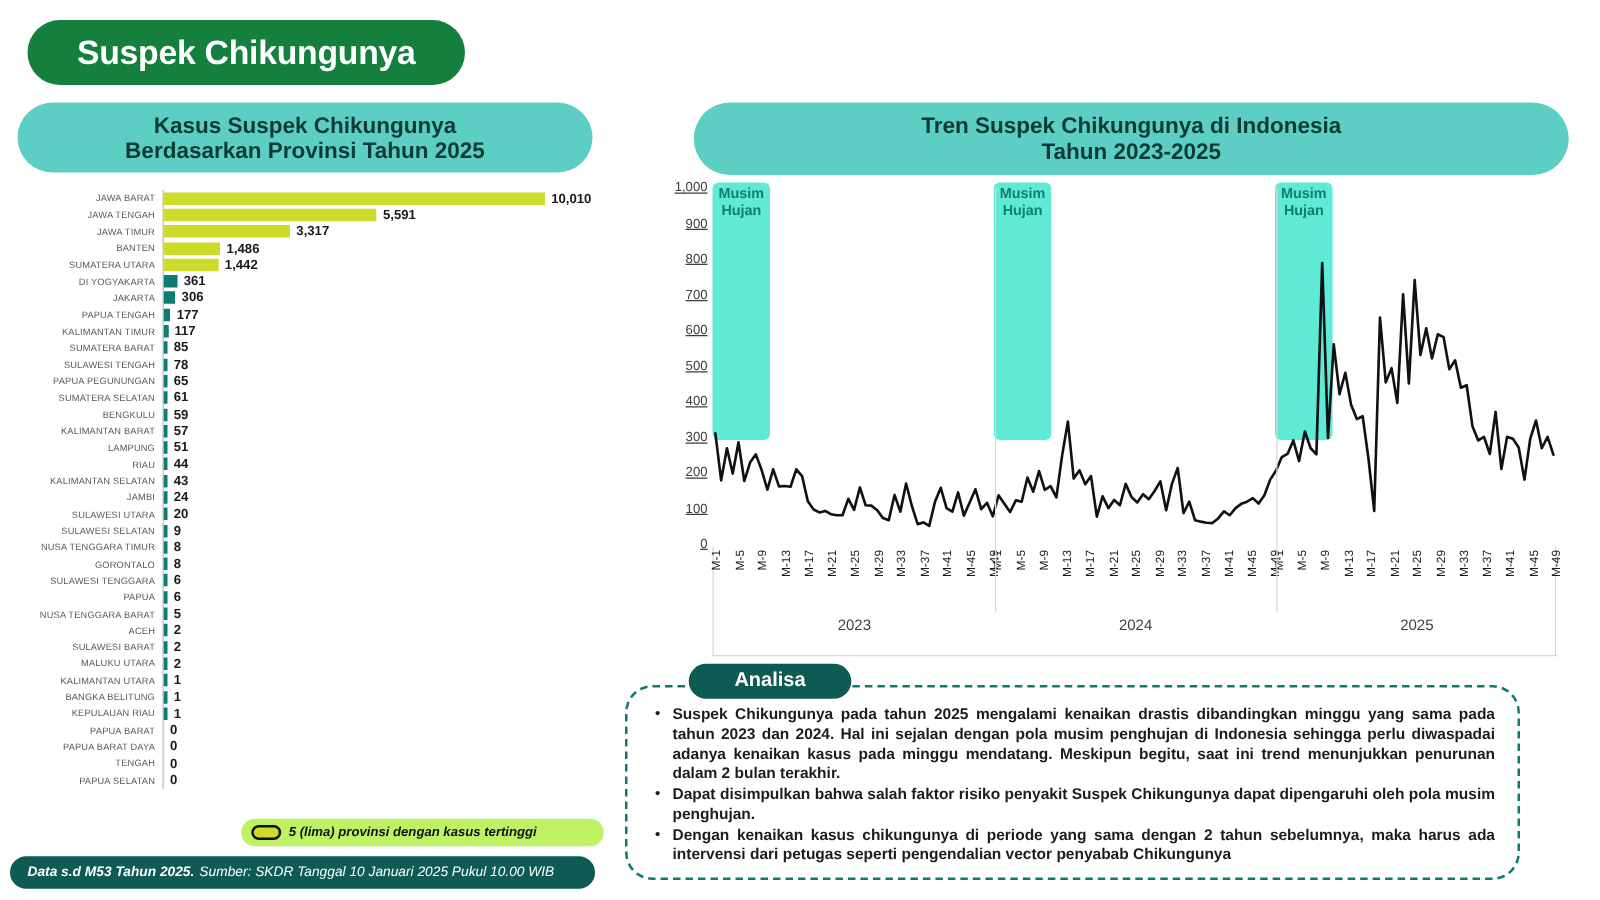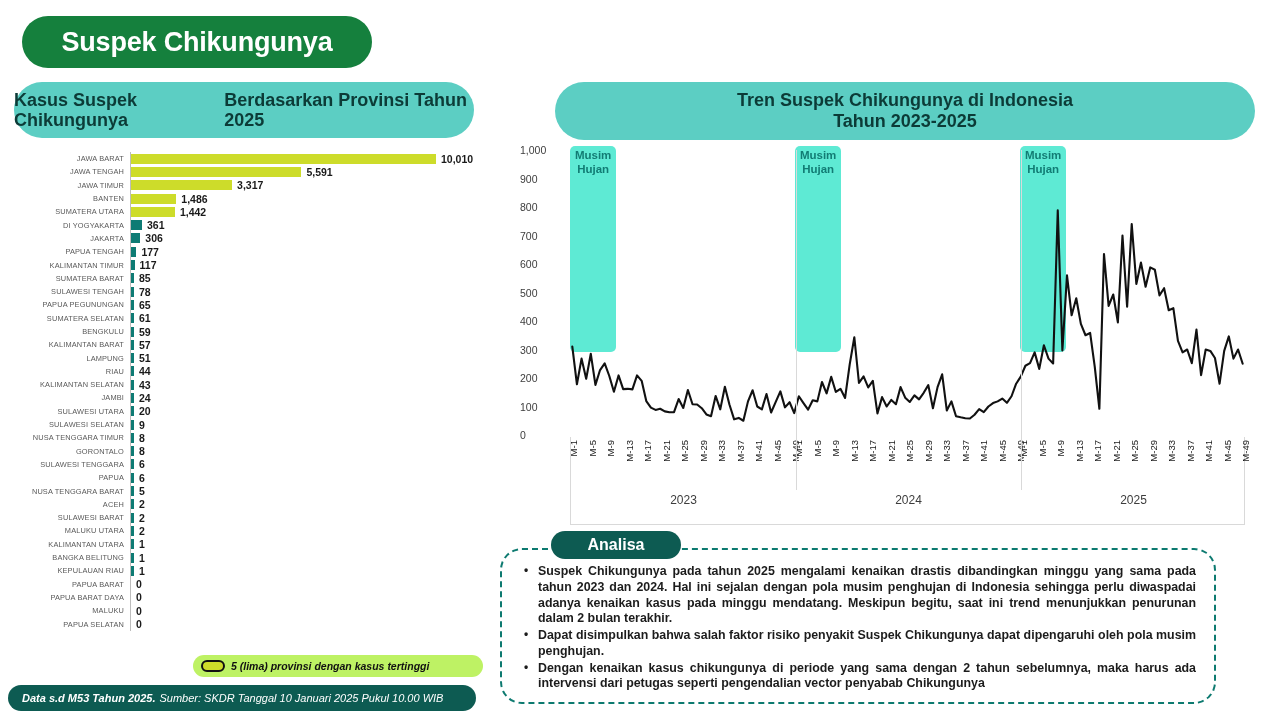--- a/index.html
+++ b/index.html
@@ -25,21 +25,21 @@
     letter-spacing: -0.2px;
   }
 
   
   .left-panel { position: absolute; left: 0px; top: 82px; width: 500px; height: 580px; }
   .subtitle-pill {
     position: absolute; left: 14px; top: 0px;
     width: 460px; height: 56px;
     background: #5ccec3;
     border-radius: 28px;
-    display: flex; flex-direction: row;
+    display: flex; flex-direction: column;
     align-items: center; justify-content: center;
     line-height: 1.12;
   }
   .subtitle-pill div {
     color: #0c3b37; font-size: 18px; font-weight: bold;
   }
 
   .barchart {
     position: absolute; left: 0px; top: 70px;
     width: 500px; height: 510px;
@@ -109,22 +109,22 @@
     align-items: center; justify-content: center;
     line-height: 1.15;
   }
   .trend-pill div { color: #0c3b37; font-size: 18px; font-weight: bold; }
 
   .linechart {
     position: absolute; left: 20px; top: 145px;
     width: 760px; height: 380px;
   }
   .ytick {
-    position: absolute; right: 0; width: 46px; text-align: left;
-    font-size: 10.5px; color: #3d3d3d; transform: translateY(-50%);
+    position: absolute; right: 0; width: 46px; text-align: right;
+    font-size: 10.5px; color: #3d3d3d; transform: translateY(-50%); text-decoration: underline;
   }
   .plot {
     position: absolute; left: 50px; top: 5px;
     width: 675px; height: 285px;
   }
   .season-band {
     position: absolute; top: -4px; height: 206px;
     background: #5eead4; border-radius: 5px;
   }
   .season-band .band-label {
@@ -431,21 +431,21 @@
           </div>
         </div>
         <div class="bar-row">
           <div class="bar-label">PAPUA BARAT DAYA</div>
           <div class="bar-track">
             <div class="bar-fill teal" style="width: 0px;"></div>
             <div class="bar-value">0</div>
           </div>
         </div>
         <div class="bar-row">
-          <div class="bar-label">MALUKU</div>
+          <div class="bar-label">TENGAH</div>
           <div class="bar-track">
             <div class="bar-fill teal" style="width: 0px;"></div>
             <div class="bar-value">0</div>
           </div>
         </div>
         <div class="bar-row">
           <div class="bar-label">PAPUA SELATAN</div>
           <div class="bar-track">
             <div class="bar-fill teal" style="width: 0px;"></div>
             <div class="bar-value">0</div>

